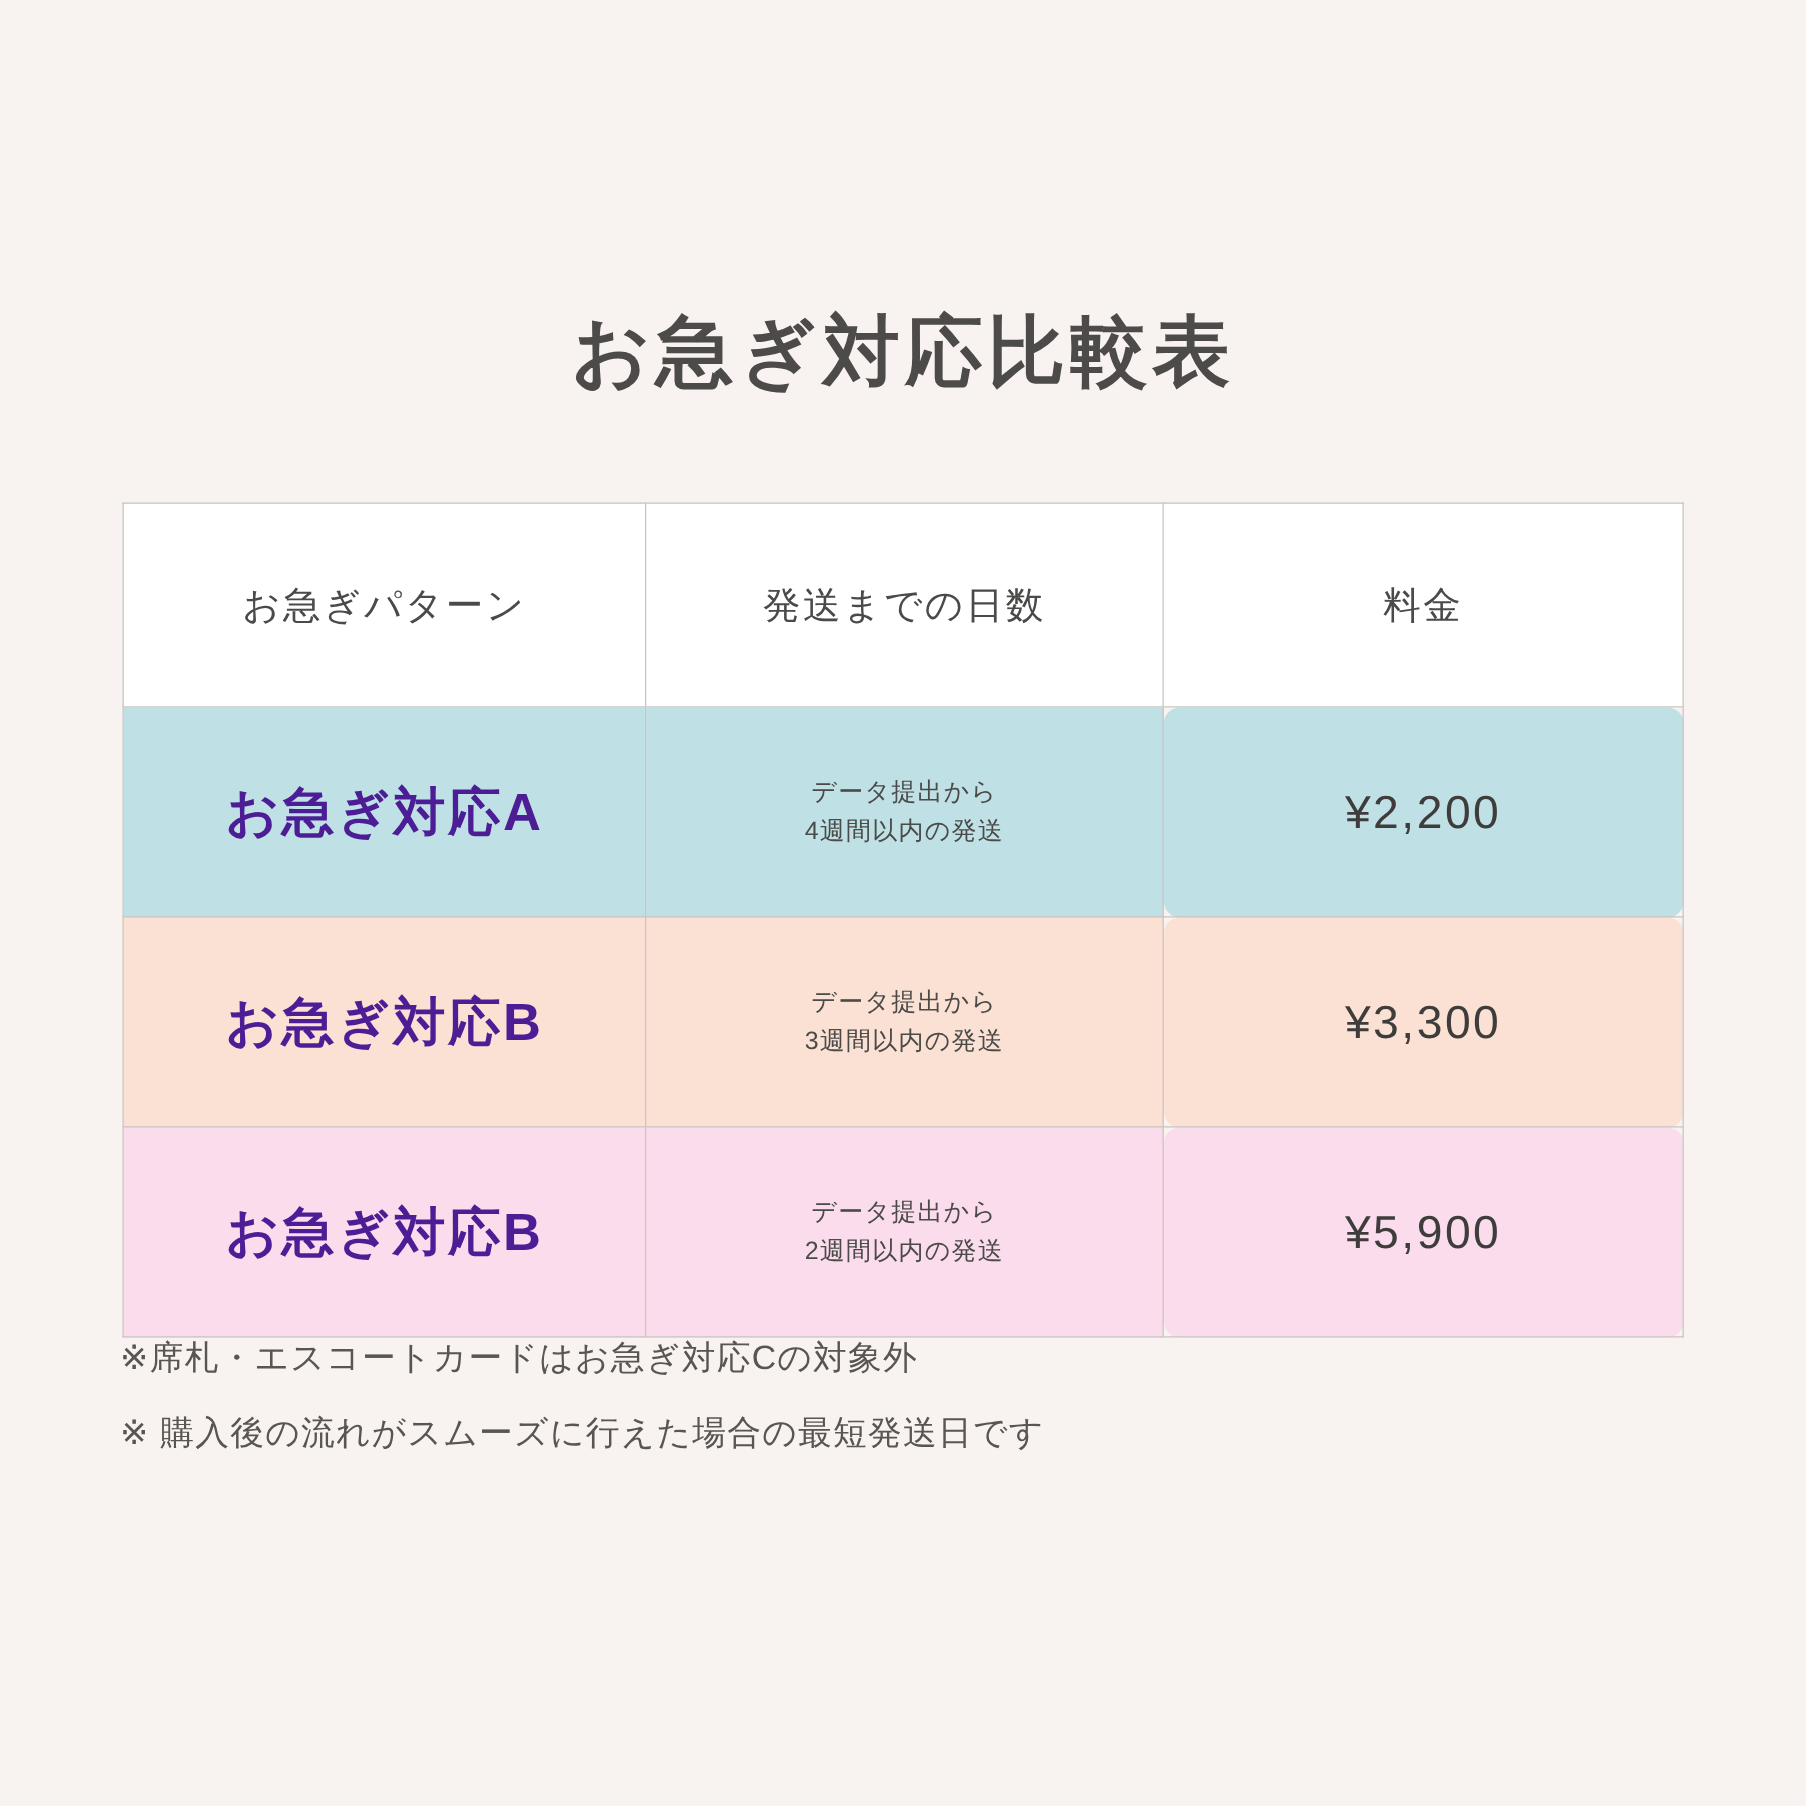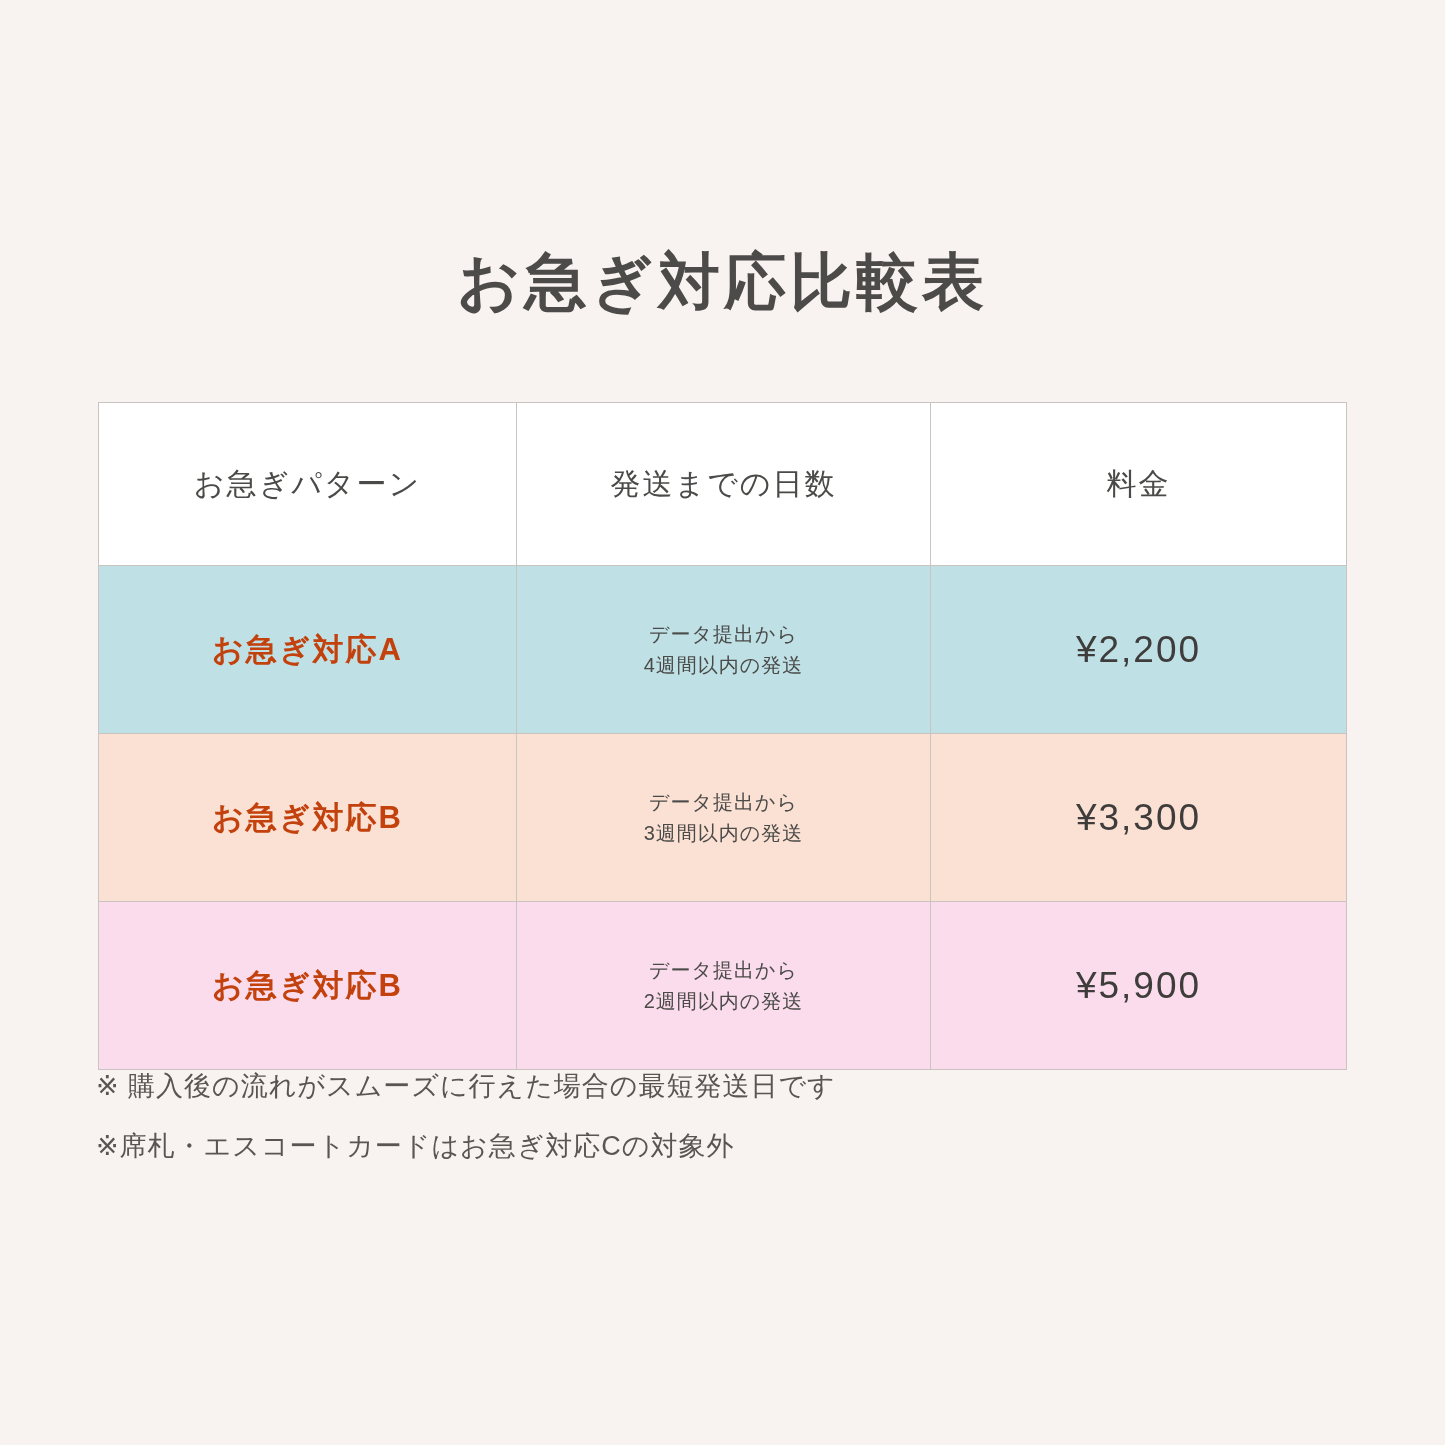--- a/index.html
+++ b/index.html
@@ -57,35 +57,36 @@
 
   thead th {
     background: #ffffff;
     height: 162px;
     font-size: 30px;
     letter-spacing: 2px;
     color: #4a4a48;
   }
   tbody tr { height: 168px; }
   tbody td.pattern {
-    font-size: 31px;
+    font-size: 42px;
     font-weight: 700;
     letter-spacing: 2px;
-    color: #c2410c;
+    color: #4c1d95;
   }
   tbody td.days {
     font-size: 20px;
     line-height: 1.55;
     letter-spacing: 1px;
     color: #4a4a48;
   }
   tbody td.price {
     font-size: 37px;
     letter-spacing: 2px;
     color: #3f3d3c;
+    border-radius: 13px;
   }
   .row-a td { background: #bfe1e6; }
   .row-b td { background: #fbe0d4; }
   .row-c td { background: #fbdcec; }
 
   .notes {
     position: absolute;
     top: 1068px;
     left: 96px;
     width: 1260px;
@@ -142,17 +143,17 @@
             <div>データ提出から</div>
             <div>2週間以内の発送</div>
           </td>
           <td class="price">¥5,900</td>
         </tr>
       </tbody>
     </table>
   </div>
 
   <div class="notes">
+    <div class="note">※席札・エスコートカードはお急ぎ対応Cの対象外</div>
     <div class="note">※ 購入後の流れがスムーズに行えた場合の最短発送日です</div>
-    <div class="note">※席札・エスコートカードはお急ぎ対応Cの対象外</div>
   </div>
 
 </div>
 
 </body></html>

